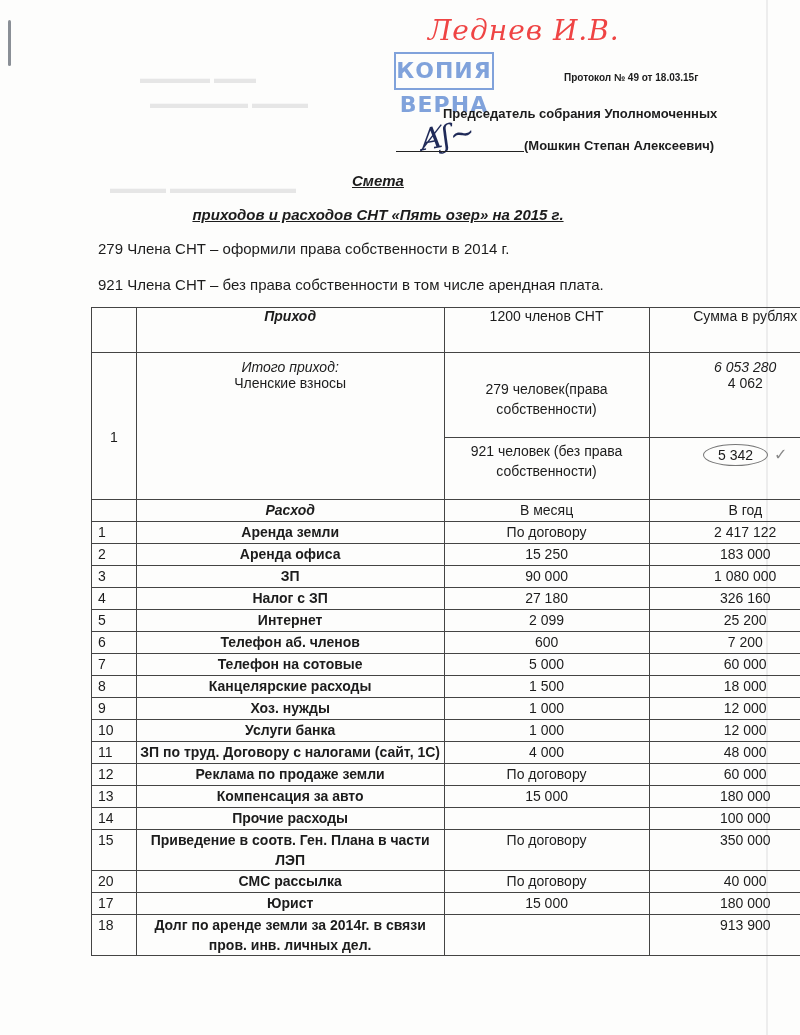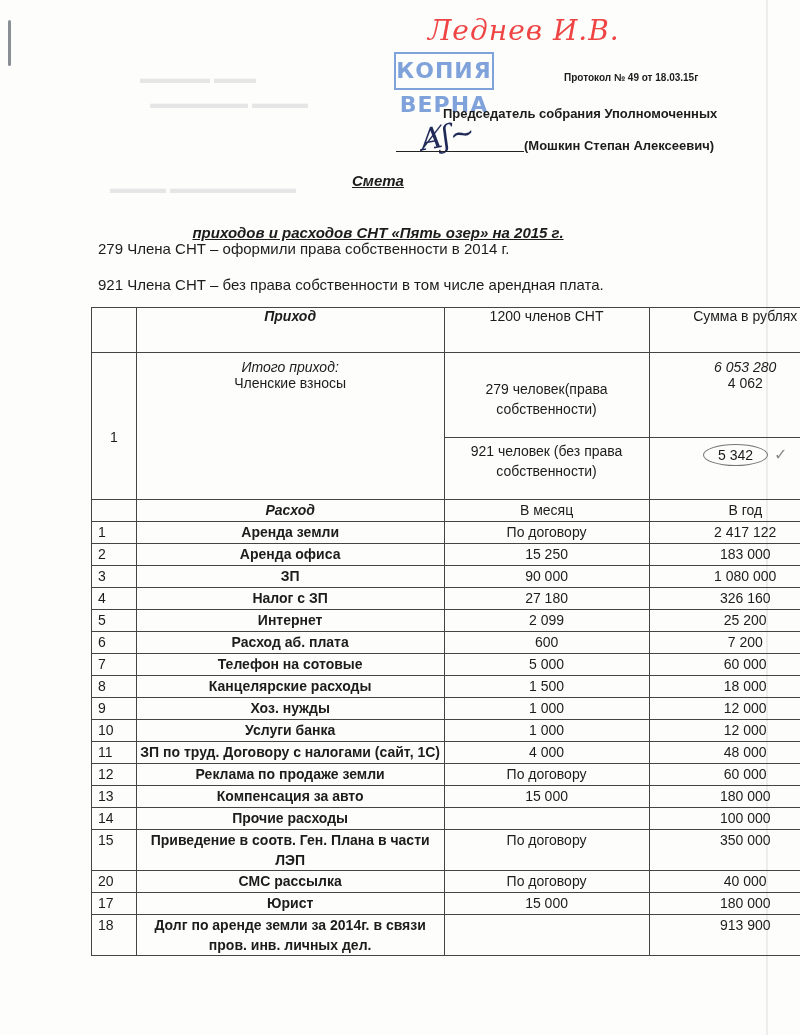--- a/index.html
+++ b/index.html
@@ -34,21 +34,21 @@
   .protocol { position: absolute; left: 564px; top: 72px; font-size: 10px; font-weight: bold; }
   .chairman-title { position: absolute; left: 443px; top: 106px; font-size: 13px; font-weight: bold; }
   .sign-line { position: absolute; left: 396px; top: 151px; width: 128px; border-top: 1.5px solid #222; }
   .signature { position: absolute; left: 420px; top: 118px; font-family: "DejaVu Serif", serif;
     font-style: italic; font-size: 30px; color: #1f2a58; transform: rotate(-10deg); }
   .chairman-name { position: absolute; left: 524px; top: 138px; font-size: 13px; font-weight: bold; }
 
   .doc-title { position: absolute; left: 0; width: 686px; text-align: center; font-weight: bold;
     font-style: italic; text-decoration: underline; font-size: 15px; margin-left: 35px; }
   .t1 { top: 172px; left: 0; }
-  .t2 { top: 224px; left: 0; }
+  .t2 { top: 206px; left: 0; }
   .para { position: absolute; left: 98px; font-size: 15px; }
   .p1 { top: 240px; }
   .p2 { top: 276px; }
 
   table.budget {
     position: absolute; left: 91px; top: 307px; width: 751px;
     border-collapse: collapse; font-size: 14px; table-layout: fixed;
   }
   table.budget td { border: 1px solid #444; padding: 0 3px; text-align: center; vertical-align: top; }
   .c0 { width: 36px; }
@@ -160,21 +160,21 @@
     <td>326 160</td>
   </tr>
         <tr class="exp">
     <td class="num">5</td>
     <td class="name">Интернет</td>
     <td>2 099</td>
     <td>25 200</td>
   </tr>
         <tr class="exp">
     <td class="num">6</td>
-    <td class="name">Расход аб. плата</td>
+    <td class="name">Телефон аб. членов</td>
     <td>600</td>
     <td>7 200</td>
   </tr>
         <tr class="exp">
     <td class="num">7</td>
     <td class="name">Телефон на сотовые</td>
     <td>5 000</td>
     <td>60 000</td>
   </tr>
         <tr class="exp">

